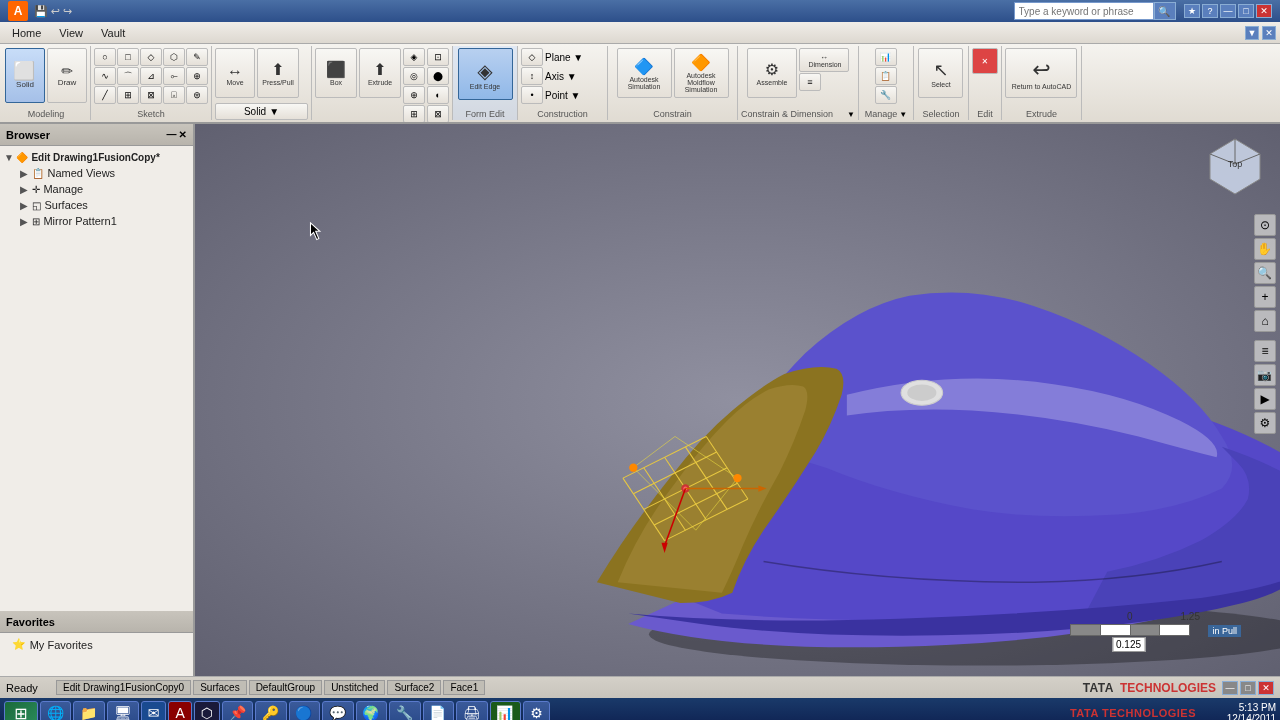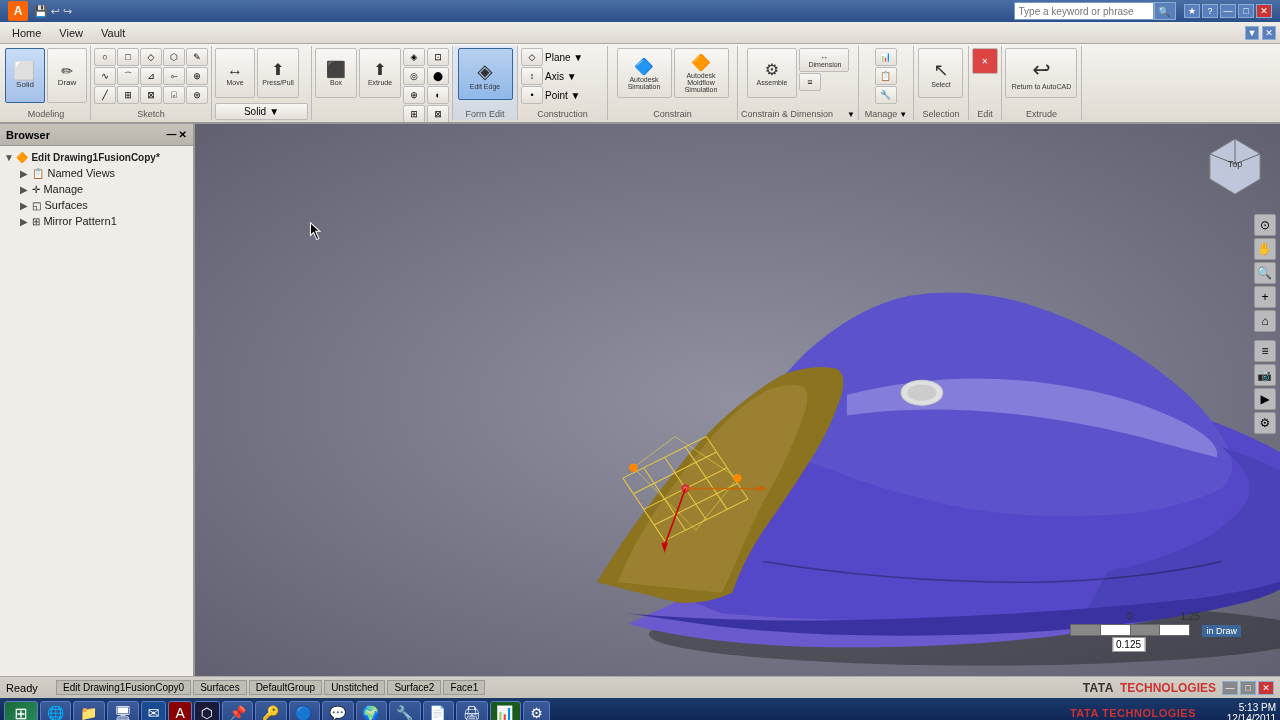--- a/index.html
+++ b/index.html
@@ -624,20 +624,31 @@
 
         <div class="browser-item browser-indent-1">
           <span class="browser-expand">▶</span>
           <span class="browser-icon">⊞</span>
           <span>Mirror Pattern1</span>
         </div>
 
       </div>
     </div>
 
+    <div id="favorites">
+      <div id="favorites-header">
+        <span>Favorites</span>
+      </div>
+      <div id="favorites-content">
+        <div class="browser-item">
+          <span style="margin-right:4px;">⭐</span>
+          <span>My Favorites</span>
+        </div>
+      </div>
+    </div>
 
   </div>
 
   <div id="viewport">
     <div id="viewport-bg"></div>
 
     <svg id="model-svg" viewBox="0 0 990 530" xmlns="http://www.w3.org/2000/svg">
 
       <ellipse cx="730" cy="490" rx="320" ry="30" fill="rgba(0,0,0,0.3)"></ellipse>
 
@@ -728,21 +739,21 @@
         <span>1.25</span>
       </div>
       <div style="position:relative;width:130px;">
         <div id="scale-rule">
           <div style="position:absolute;inset:0;display:flex;">
             <div style="flex:1;background:#888;border-right:1px solid #666;"></div>
             <div style="flex:1;background:#fff;border-right:1px solid #666;"></div>
             <div style="flex:1;background:#888;border-right:1px solid #666;"></div>
             <div style="flex:1;background:#fff;"></div>
           </div>
-          <div id="scale-unit" style="font-size:9px;background:#3a6699;color:white;padding:1px 4px;position:absolute;right:-52px;top:0;white-space:nowrap;">in Draw</div>
+          <div id="scale-unit" style="font-size:9px;background:#3a6699;color:white;padding:1px 4px;position:absolute;right:-52px;top:0;white-space:nowrap;">in Pull</div>
         </div>
         <div style="position:absolute;bottom:-16px;left:45%;font-size:10px;background:white;padding:1px 3px;border:1px solid #999;transform:translateX(-50%);">0.125</div>
       </div>
     </div>
 
   </div>
 </div>
 
 <div id="statusbar">
   <div style="min-width:40px;">Ready</div>

